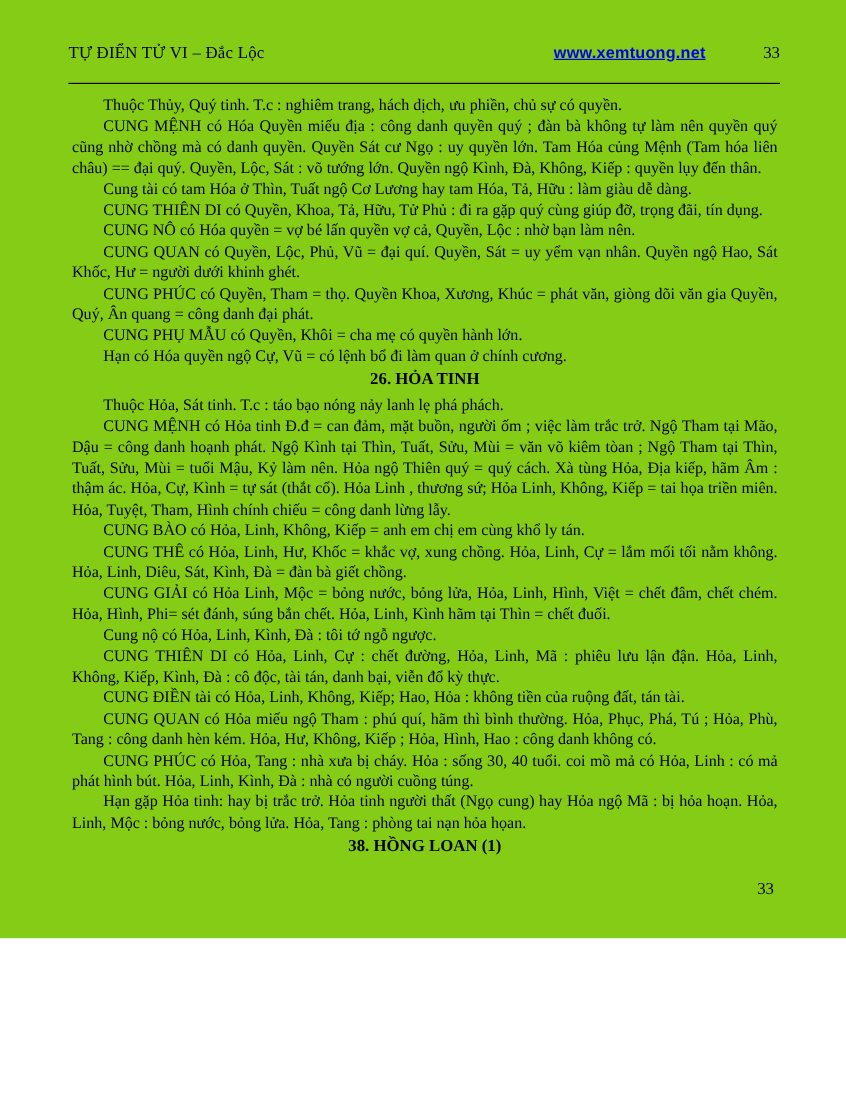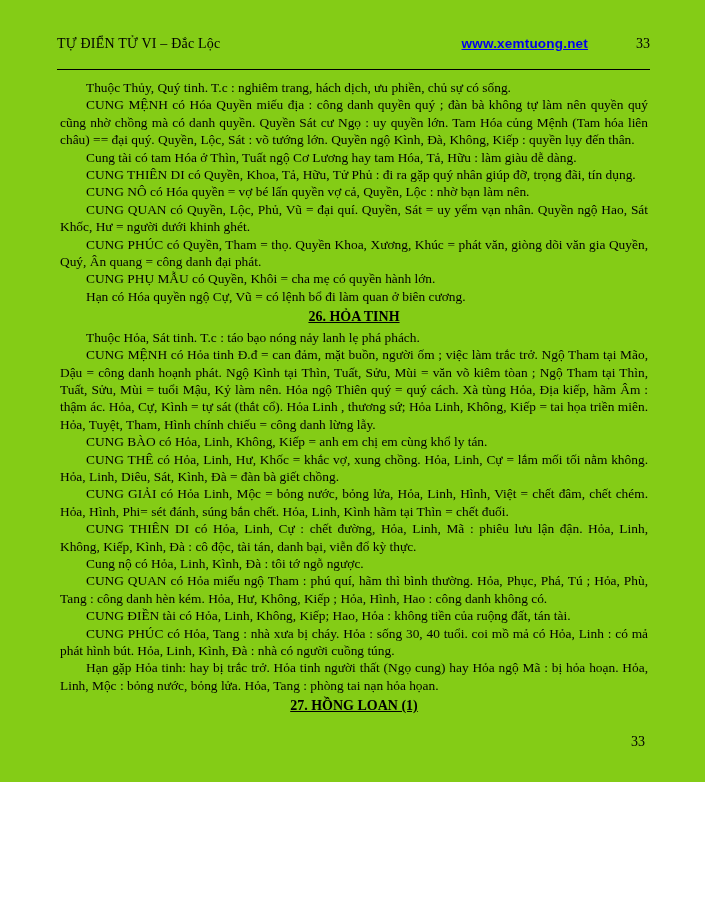--- a/index.html
+++ b/index.html
@@ -64,21 +64,20 @@
     margin: 0;
     text-indent: 26px;
   }
   .content h2 {
     margin: 3px 0 3px 0;
     font-size: 14px;
     font-weight: bold;
     text-align: center;
     text-indent: 0;
     line-height: 17.4px;
-    text-decoration: underline;
   }
   .footer-pagenum {
     position: absolute;
     right: 60px;
     bottom: 32px;
     font-size: 14px;
   }
 </style>
 </head>
 <body>
@@ -89,39 +88,39 @@
     <span class="header-title">TỰ ĐIỂN TỬ VI – Đắc Lộc</span>
     <span class="header-right">
       <a class="header-link">www.xemtuong.net</a>
       <span class="header-pagenum">33</span>
     </span>
   </div>
 
   <div class="header-divider"></div>
 
   <div class="content">
-    <p>Thuộc Thủy, Quý tinh. T.c : nghiêm trang, hách dịch, ưu phiền, chủ sự có sống.</p>
+    <p>Thuộc Thủy, Quý tinh. T.c : nghiêm trang, hách dịch, ưu phiền, chủ sự có quyền.</p>
     <p>CUNG MỆNH có Hóa Quyền miếu địa : công danh quyền quý ; đàn bà không tự làm nên quyền quý cũng nhờ chồng mà có danh quyền. Quyền Sát cư Ngọ : uy quyền lớn. Tam Hóa củng Mệnh (Tam hóa liên châu) == đại quý. Quyền, Lộc, Sát : võ tướng lớn. Quyền ngộ Kình, Đà, Không, Kiếp : quyền lụy đến thân.</p>
     <p>Cung tài có tam Hóa ở Thìn, Tuất ngộ Cơ Lương hay tam Hóa, Tả, Hữu : làm giàu dễ dàng.</p>
-    <p>CUNG THIÊN DI có Quyền, Khoa, Tả, Hữu, Tử Phủ : đi ra gặp quý nhân giúp đỡ, trọng đãi, tín dụng.</p>
+    <p>CUNG THIÊN DI có Quyền, Khoa, Tả, Hữu, Tử Phủ : đi ra gặp quý cùng giúp đỡ, trọng đãi, tín dụng.</p>
     <p>CUNG NÔ có Hóa quyền = vợ bé lấn quyền vợ cả, Quyền, Lộc : nhờ bạn làm nên.</p>
     <p>CUNG QUAN có Quyền, Lộc, Phủ, Vũ = đại quí. Quyền, Sát = uy yểm vạn nhân. Quyền ngộ Hao, Sát Khốc, Hư = người dưới khinh ghét.</p>
     <p>CUNG PHÚC có Quyền, Tham = thọ. Quyền Khoa, Xương, Khúc = phát văn, giòng dõi văn gia Quyền, Quý, Ân quang = công danh đại phát.</p>
     <p>CUNG PHỤ MẪU có Quyền, Khôi = cha mẹ có quyền hành lớn.</p>
-    <p>Hạn có Hóa quyền ngộ Cự, Vũ = có lệnh bổ đi làm quan ở biên cương.</p>
+    <p>Hạn có Hóa quyền ngộ Cự, Vũ = có lệnh bổ đi làm quan ở chính cương.</p>
     <h2>26. HỎA TINH</h2>
     <p>Thuộc Hỏa, Sát tinh. T.c : táo bạo nóng nảy lanh lẹ phá phách.</p>
     <p>CUNG MỆNH có Hỏa tinh Đ.đ = can đảm, mặt buồn, người ốm ; việc làm trắc trở. Ngộ Tham tại Mão, Dậu = công danh hoạnh phát. Ngộ Kình tại Thìn, Tuất, Sửu, Mùi = văn võ kiêm tòan ; Ngộ Tham tại Thìn, Tuất, Sửu, Mùi = tuổi Mậu, Kỷ làm nên. Hỏa ngộ Thiên quý = quý cách. Xà tùng Hỏa, Địa kiếp, hãm Âm : thậm ác. Hỏa, Cự, Kình = tự sát (thắt cổ). Hỏa Linh , thương sứ; Hỏa Linh, Không, Kiếp = tai họa triền miên. Hỏa, Tuyệt, Tham, Hình chính chiếu = công danh lừng lẫy.</p>
     <p>CUNG BÀO có Hỏa, Linh, Không, Kiếp = anh em chị em cùng khổ ly tán.</p>
     <p>CUNG THÊ có Hỏa, Linh, Hư, Khốc = khắc vợ, xung chồng. Hỏa, Linh, Cự = lắm mối tối nằm không. Hỏa, Linh, Diêu, Sát, Kình, Đà = đàn bà giết chồng.</p>
     <p>CUNG GIẢI có Hỏa Linh, Mộc = bỏng nước, bỏng lửa, Hỏa, Linh, Hình, Việt = chết đâm, chết chém. Hỏa, Hình, Phi= sét đánh, súng bắn chết. Hỏa, Linh, Kình hãm tại Thìn = chết đuối.</p>
+    <p>Cung nộ có Hỏa, Linh, Kình, Đà : tôi tớ ngỗ ngược.</p>
     <p>CUNG THIÊN DI có Hỏa, Linh, Cự : chết đường, Hỏa, Linh, Mã : phiêu lưu lận đận. Hỏa, Linh, Không, Kiếp, Kình, Đà : cô độc, tài tán, danh bại, viễn đổ kỳ thực.</p>
-    <p>Cung nộ có Hỏa, Linh, Kình, Đà : tôi tớ ngỗ ngược.</p>
+    <p>CUNG ĐIỀN tài có Hỏa, Linh, Không, Kiếp; Hao, Hỏa : không tiền của ruộng đất, tán tài.</p>
     <p>CUNG QUAN có Hỏa miếu ngộ Tham : phú quí, hãm thì bình thường. Hỏa, Phục, Phá, Tú ; Hỏa, Phù, Tang : công danh hèn kém. Hỏa, Hư, Không, Kiếp ; Hỏa, Hình, Hao : công danh không có.</p>
-    <p>CUNG ĐIỀN tài có Hỏa, Linh, Không, Kiếp; Hao, Hỏa : không tiền của ruộng đất, tán tài.</p>
     <p>CUNG PHÚC có Hỏa, Tang : nhà xưa bị cháy. Hỏa : sống 30, 40 tuổi. coi mồ mả có Hỏa, Linh : có mả phát hình bút. Hỏa, Linh, Kình, Đà : nhà có người cuồng túng.</p>
     <p>Hạn gặp Hỏa tinh: hay bị trắc trở. Hỏa tinh người thất (Ngọ cung) hay Hỏa ngộ Mã : bị hỏa hoạn. Hỏa, Linh, Mộc : bỏng nước, bỏng lửa. Hỏa, Tang : phòng tai nạn hỏa họan.</p>
-    <h2>27. HỒNG LOAN (1)</h2>
+    <h2>38. HỒNG LOAN (1)</h2>
   </div>
 
   <div class="footer-pagenum">33</div>
 
 </div>
 
 </body></html>

